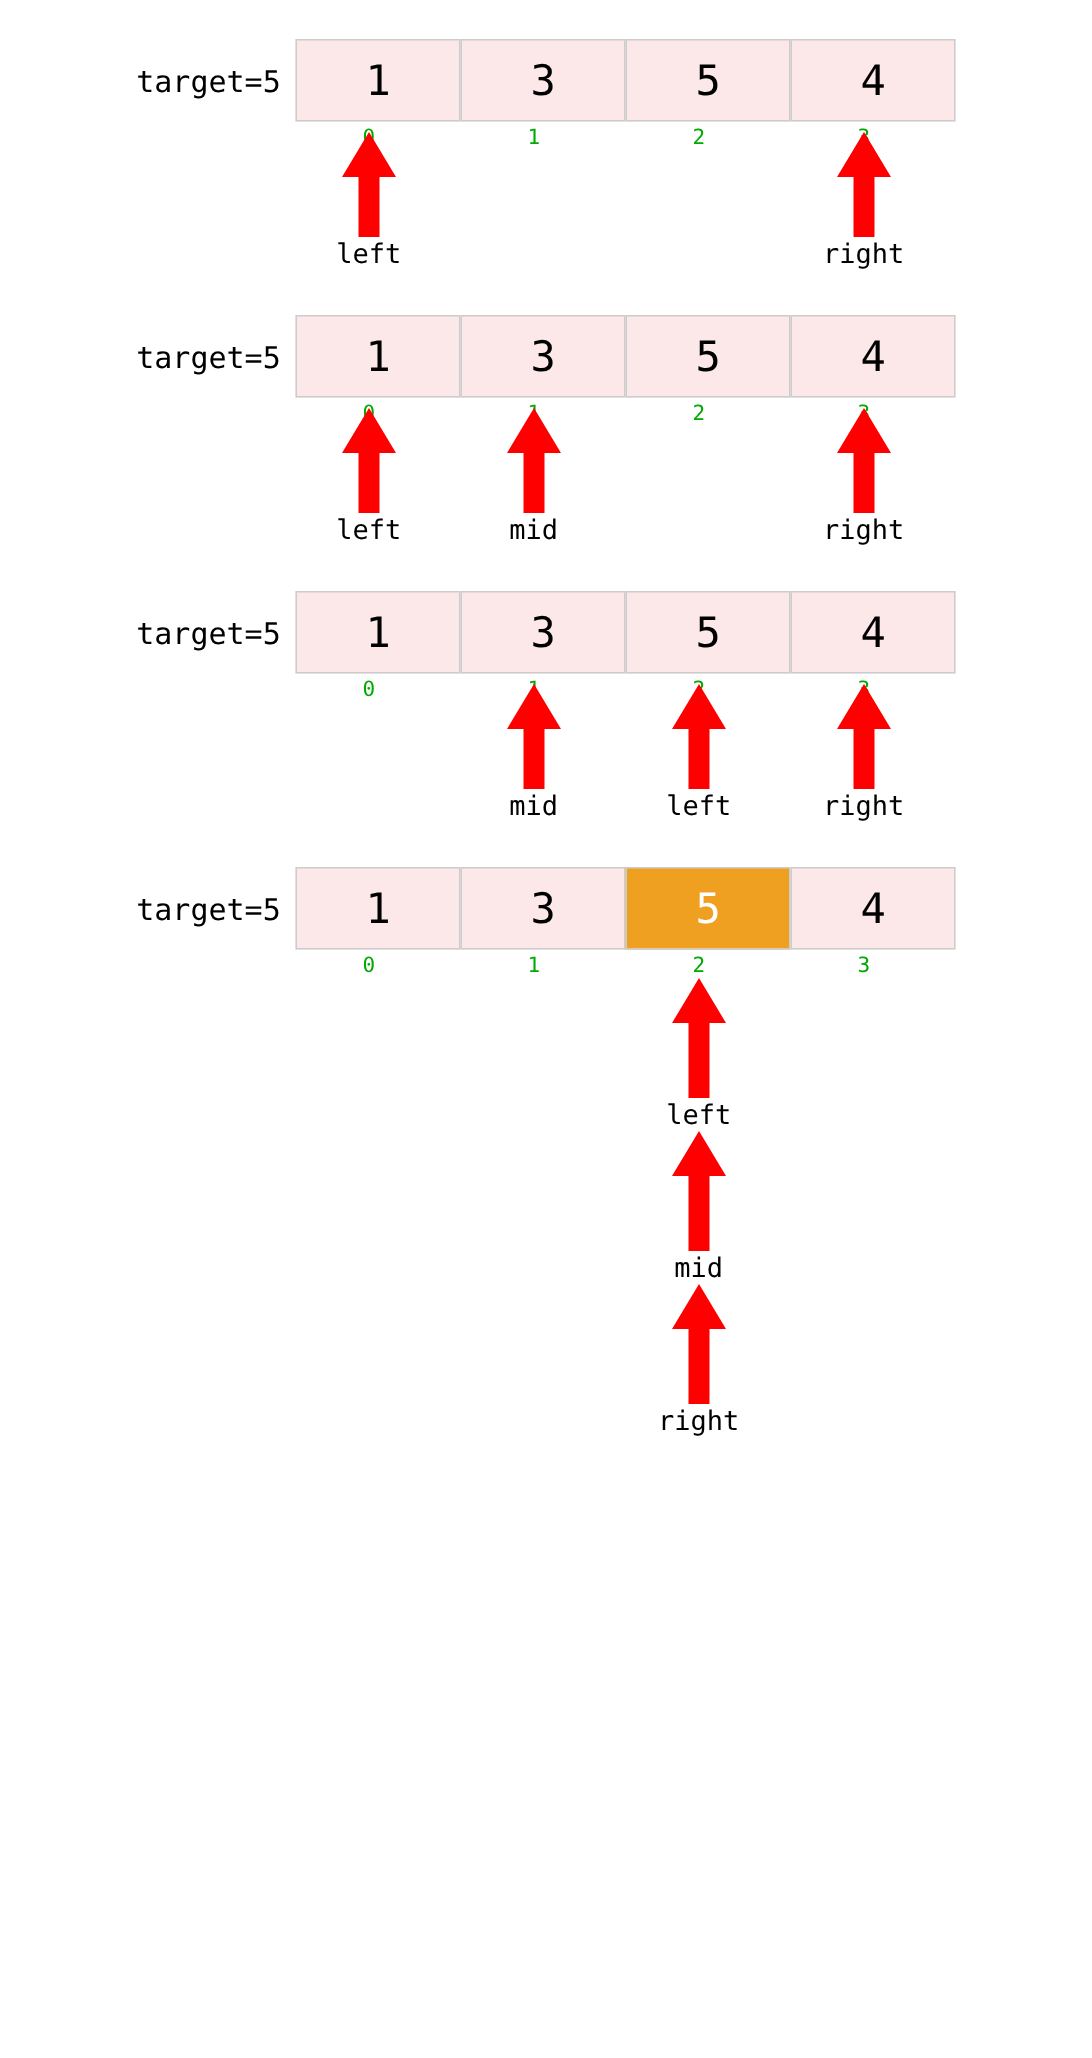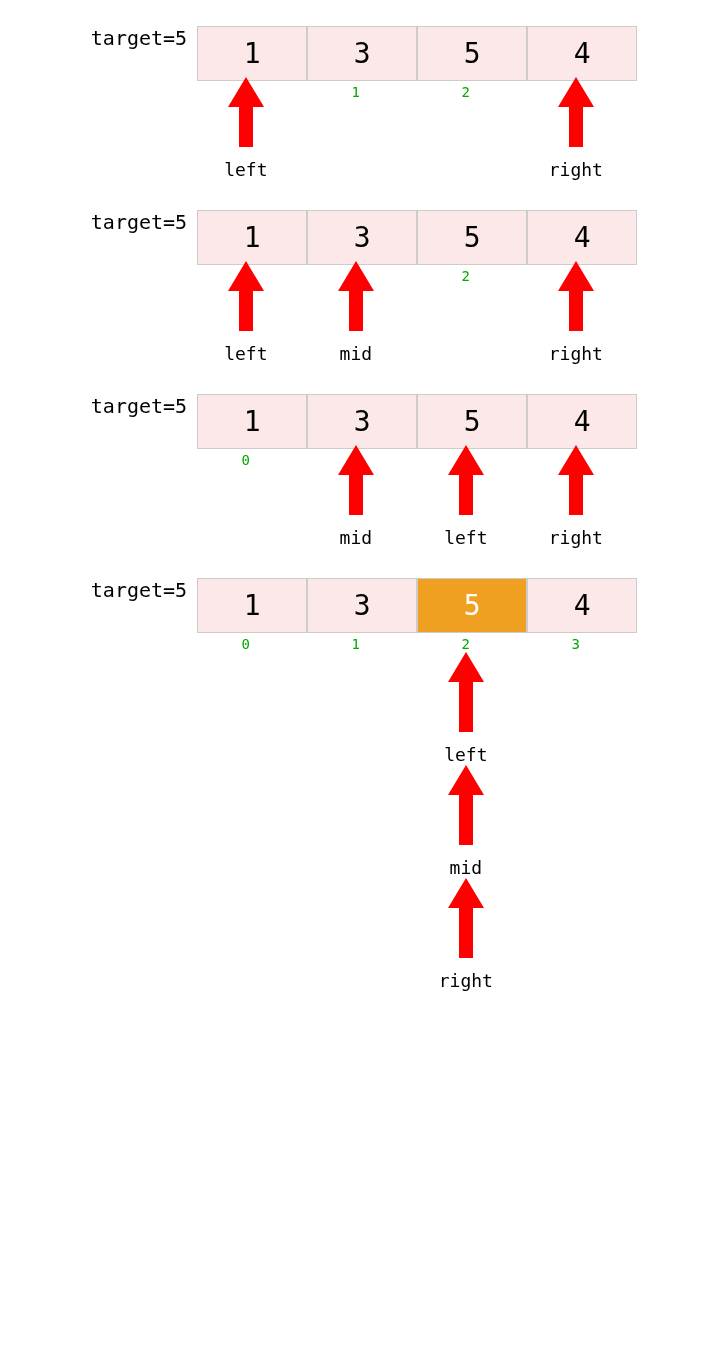--- a/index.html
+++ b/index.html
@@ -40,20 +40,21 @@
     
     .array-section {
       display: flex;
       flex-direction: column;
       align-items: flex-start;
       margin-bottom: 30px;
     }
 
     .array-row {
       display: flex;
+      align-items: center;
       gap: 0;
     }
 
     .target-label {
       font-size: 20px;
       color: black;
       margin-right: 10px;
       min-width: 90px;
       text-align: right;
     }
@@ -119,21 +120,21 @@
     }
 
     .arrow-shaft {
       width: 14px;
       background: red;
     }
 
     .pointer-label {
       font-size: 18px;
       color: black;
-      margin-top: 12px;
+      margin-top: 1px;
     }
 
     .arrow-container {
       display: flex;
       flex-direction: column;
       align-items: center;
     }
 
     
     .last-section {

